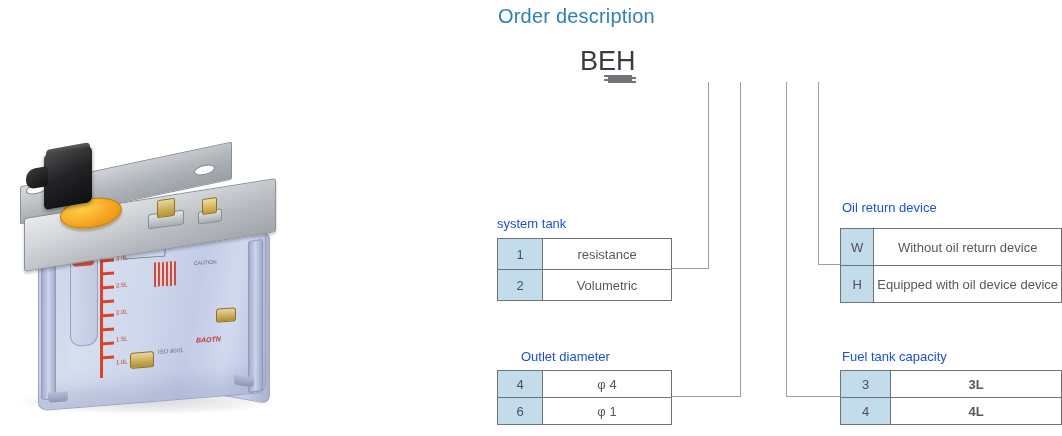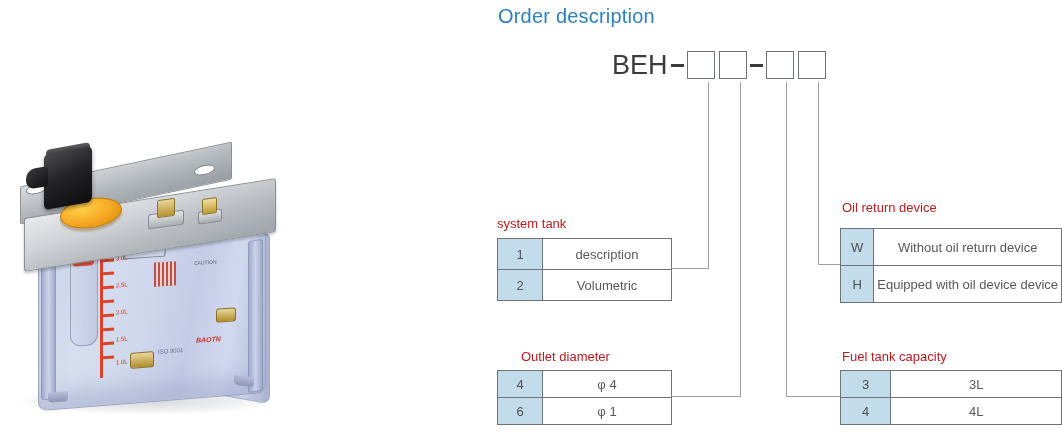--- a/index.html
+++ b/index.html
@@ -311,25 +311,26 @@
     left: 498px;
     top: 5px;
     font-size: 20px;
     color: #2f7fb8;
     letter-spacing: .2px;
   }
 
   
   #code-row {
     position: absolute;
-    left: 612px;
+    left: 580px;
     top: 48px;
     height: 34px;
     display: flex;
-    align-items: center;
+    align-items: flex-end;
+    flex-direction: column;
   }
   #code-prefix {
     font-size: 27px;
     color: #3b3b3d;
     letter-spacing: 0px;
     line-height: 1;
   }
   .code-dash {
     display: inline-block;
     width: 13px;
@@ -352,21 +353,21 @@
     position: absolute;
     background: #9b9ea3;
   }
   .ln.v { width: 1px; }
   .ln.h { height: 1px; }
 
   
   .tbl-title {
     position: absolute;
     font-size: 13px;
-    color: #b91c1c;
+    color: #1d4ed8;
     white-space: nowrap;
   }
   table.spec {
     position: absolute;
     border-collapse: collapse;
     background: #ffffff;
     font-size: 13px;
     color: #58585a;
   }
   table.spec td {
@@ -391,21 +392,21 @@
   #tbl-outlet-diameter td.key { width: 38px; }
   #tbl-outlet-diameter td.val { width: 122px; }
 
   #tbl-oil-return       { left: 840px; top: 228px; }
   #tbl-oil-return td.key { width: 44px; }
   #tbl-oil-return td.val { width: 166px; }
   #tbl-oil-return td     { height: 36px; }
 
   #tbl-fuel-tank        { left: 840px; top: 370px; }
   #tbl-fuel-tank td.key { width: 44px; }
-  #tbl-fuel-tank td.val { width: 166px; }
+  #tbl-fuel-tank td.val { width: 166px; font-weight: bold; }
 
   #ttl-system-mode     { left: 497px; top: 216px; }
   #ttl-outlet-diameter { left: 521px; top: 349px; }
   #ttl-oil-return      { left: 842px; top: 200px; }
   #ttl-fuel-tank       { left: 842px; top: 349px; }
 </style>
 </head>
 <body>
 
 <div id="product-photo">
@@ -492,21 +493,21 @@
 <div class="ln h" style="left:786px; top:396px; width:56px;"></div>
 
 <div class="ln v" style="left:818px; top:82px;  height:183px;"></div>
 <div class="ln h" style="left:818px; top:264px; width:24px;"></div>
 
 <div class="tbl-title" id="ttl-system-mode">system tank</div>
 <table class="spec" id="tbl-system-mode">
   <tbody>
     <tr>
       <td class="key">1</td>
-      <td class="val">description</td>
+      <td class="val">resistance</td>
     </tr>
     <tr>
       <td class="key">2</td>
       <td class="val">Volumetric</td>
     </tr>
   </tbody>
 </table>
 
 <div class="tbl-title" id="ttl-outlet-diameter">Outlet diameter</div>
 <table class="spec" id="tbl-outlet-diameter">

